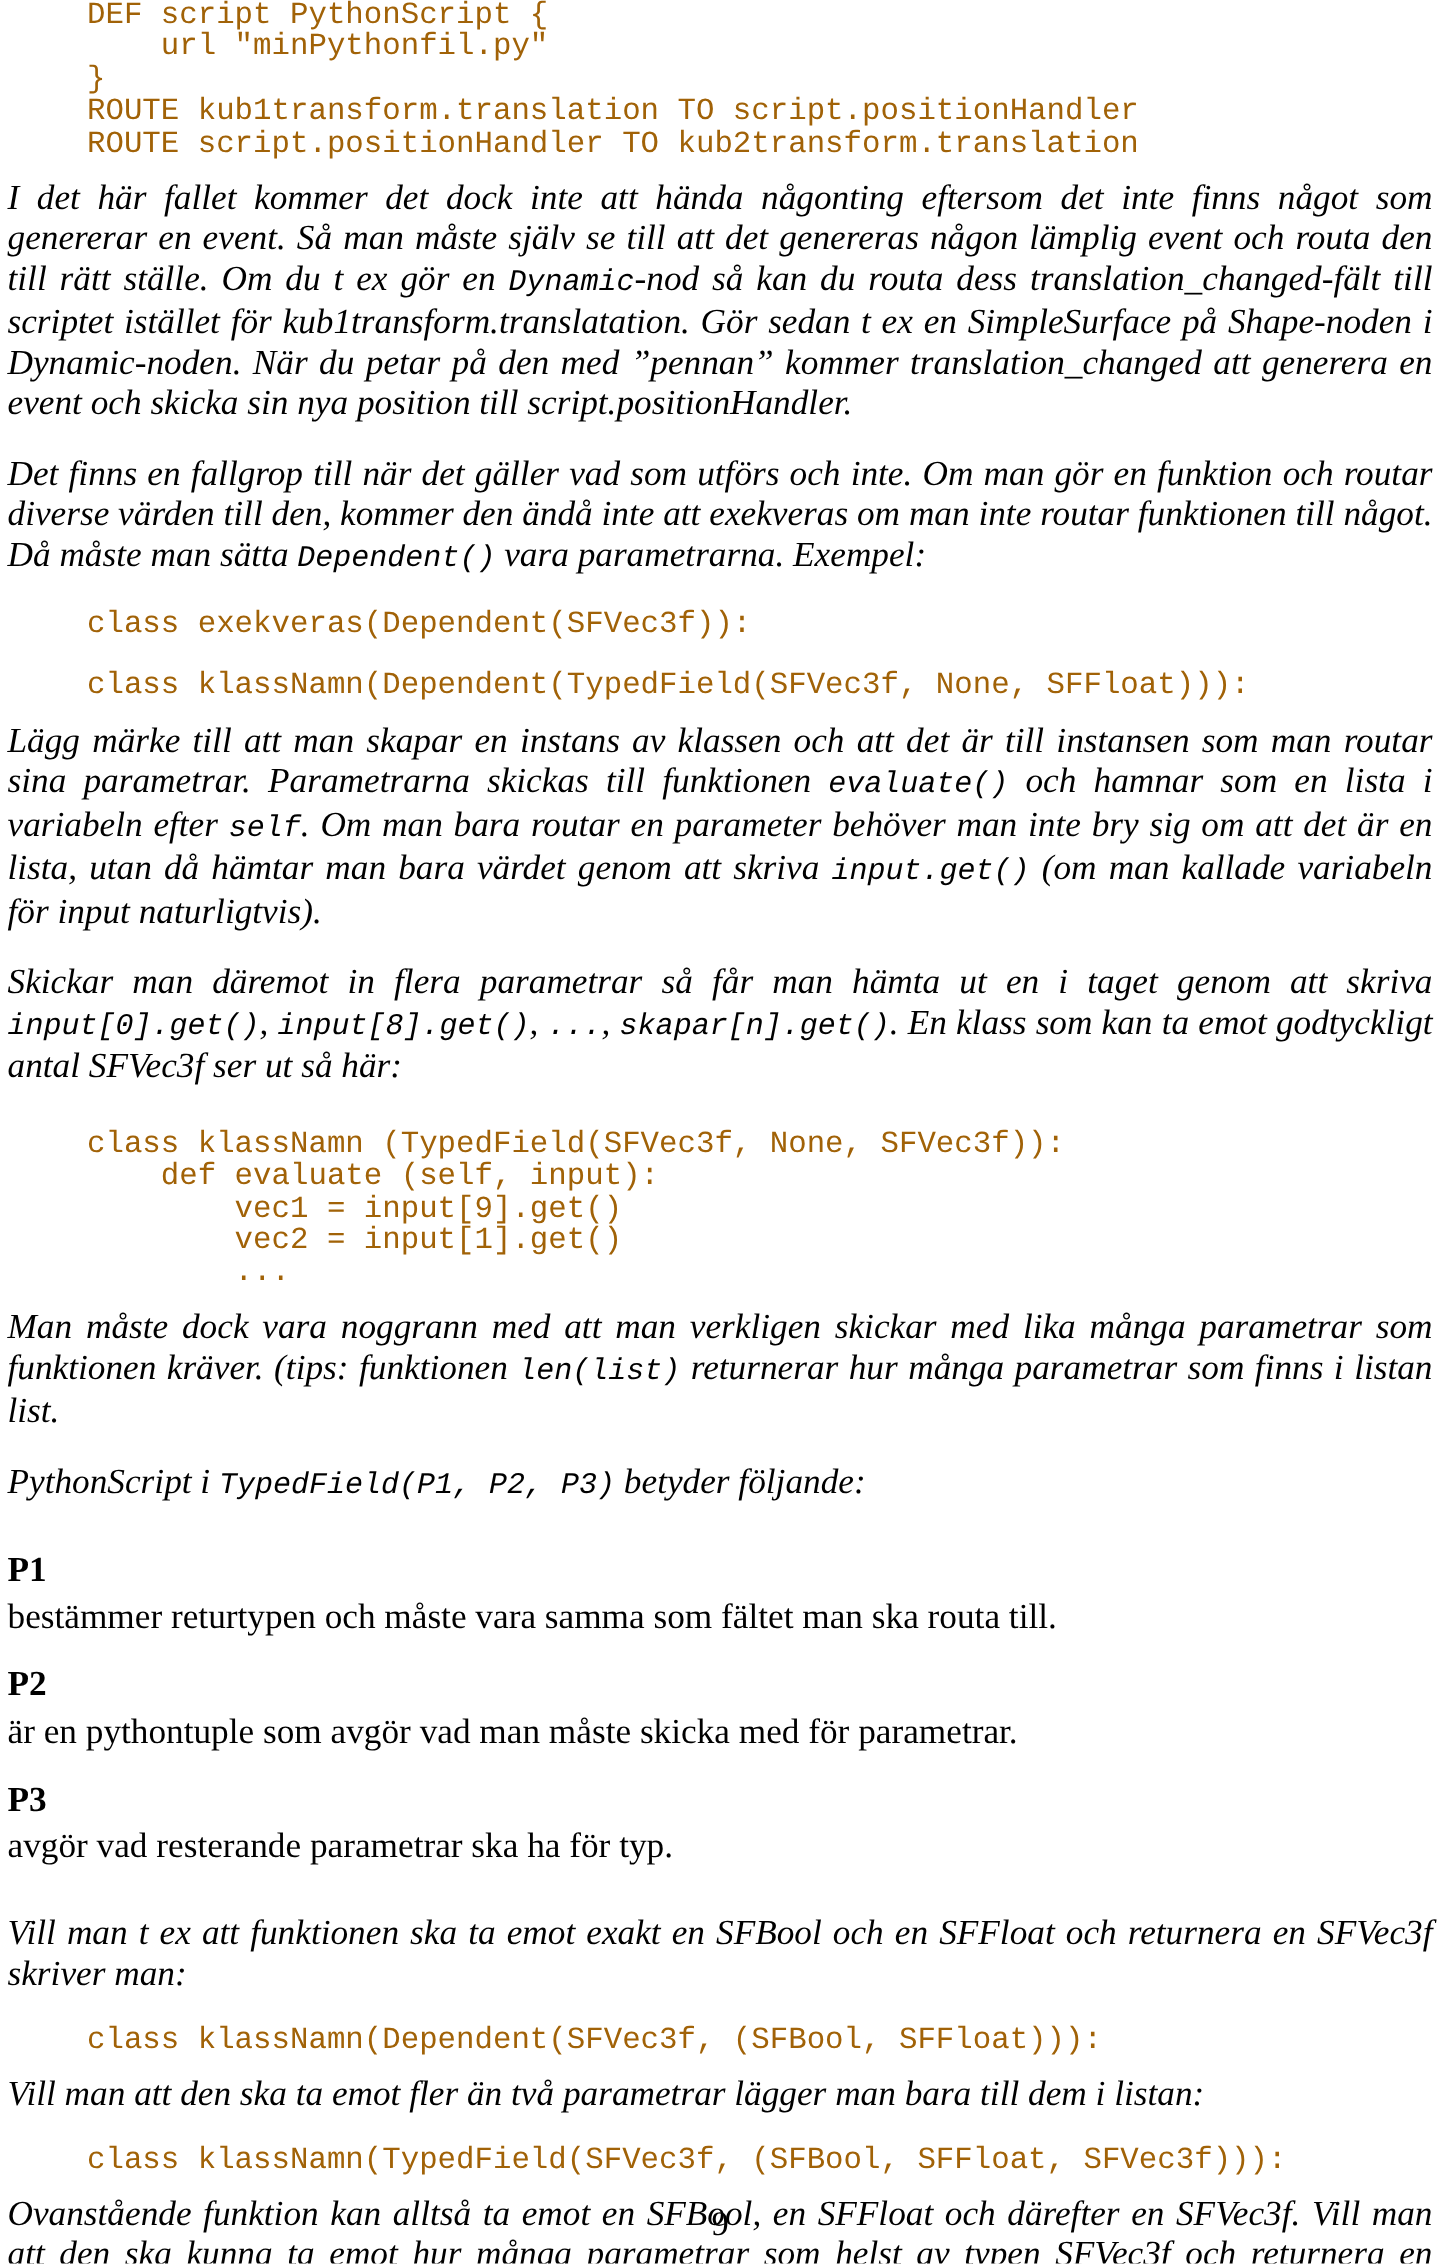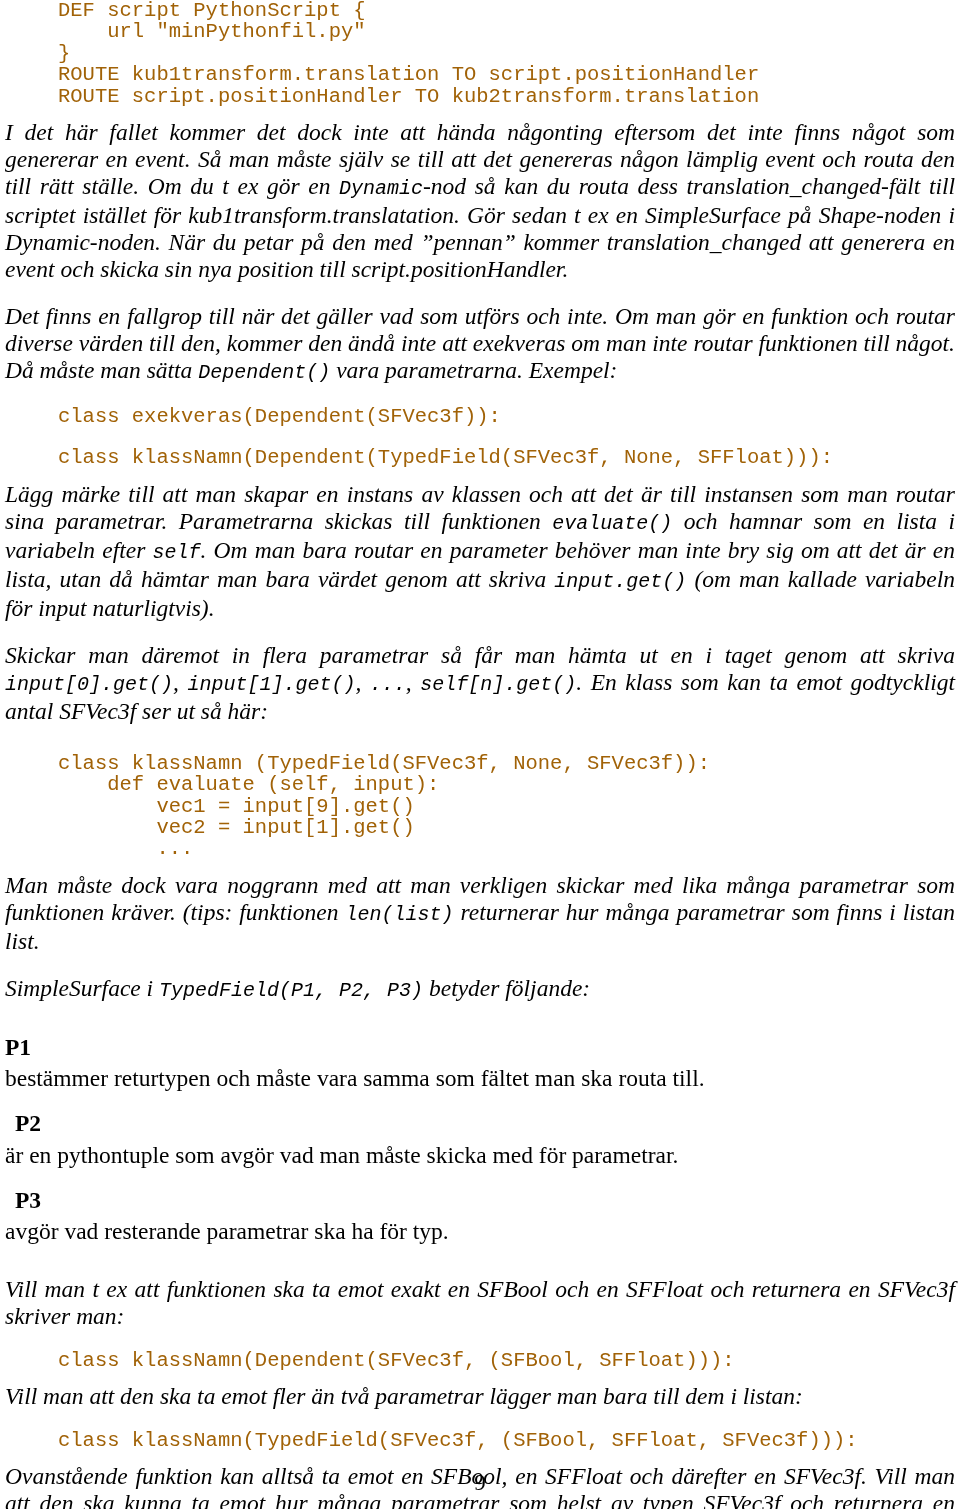--- a/index.html
+++ b/index.html
@@ -69,21 +69,21 @@
   
   .deflist { margin: 0; }
   .defrow {
     display: flex;
     align-items: baseline;
     font-size: 23.5px;
     line-height: 31.3px;
     margin: 0;
     flex-direction: column;
   }
-  .defrow + .defrow { margin-top: 14px; text-align: right; }
+  .defrow + .defrow { margin-top: 14px; }
   .deflabel {
     font-weight: bold;
     min-width: 36px;
     flex: 0 0 auto;
     font-family: "Liberation Serif", "DejaVu Serif", serif;
   }
   .deftext { flex: 1 1 auto; }
 
   
   .pagenum {
@@ -123,37 +123,37 @@
     <div class="gap-md"></div>
 
     <pre class="code">class klassNamn(Dependent(TypedField(SFVec3f, None, SFFloat))):</pre>
 
     <div class="gap-sm"></div>
 
     <p class="body"><span>Lägg märke till att man skapar en instans av klassen och att det är till instansen som man routar sina parametrar. Parametrarna skickas till funktionen </span><code>evaluate()</code><span> och hamnar som en lista i variabeln efter </span><code>self</code><span>. Om man bara routar en parameter behöver man inte bry sig om att det är en lista, utan då hämtar man bara värdet genom att skriva </span><code>input.get()</code><span> (om man kallade variabeln för input naturligtvis).</span></p>
 
     <div class="gap-md"></div>
 
-    <p class="body"><span>Skickar man däremot in flera parametrar så får man hämta ut en i taget genom att skriva </span><code>input[0].get()</code><span>, </span><code>input[1].get()</code><span>, </span><code>...</code><span>, </span><code>self[n].get()</code><span>. En klass som kan ta emot godtyckligt antal SFVec3f ser ut så här:</span></p>
+    <p class="body"><span>Skickar man däremot in flera parametrar så får man hämta ut en i taget genom att skriva </span><code>input[0].get()</code><span>, </span><code>input[8].get()</code><span>, </span><code>...</code><span>, </span><code>skapar[n].get()</code><span>. En klass som kan ta emot godtyckligt antal SFVec3f ser ut så här:</span></p>
 
     <div class="gap-lg"></div>
 
     <pre class="code">class klassNamn (TypedField(SFVec3f, None, SFVec3f)):
     def evaluate (self, input):
         vec1 = input[9].get()
         vec2 = input[1].get()
         ...</pre>
 
     <div class="gap-sm"></div>
 
     <p class="body"><span>Man måste dock vara noggrann med att man verkligen skickar med lika många parametrar som funktionen kräver. (tips: funktionen </span><code>len(list)</code><span> returnerar hur många parametrar som finns i listan list.</span></p>
 
     <div class="gap-md"></div>
 
-    <p class="body nojust"><span>SimpleSurface i </span><code>TypedField(P1, P2, P3)</code><span> betyder följande:</span></p>
+    <p class="body nojust"><span>PythonScript i </span><code>TypedField(P1, P2, P3)</code><span> betyder följande:</span></p>
 
     <div class="gap-lg"></div>
 
     <div class="deflist">
       <div class="defrow">
         <span class="deflabel">P1</span>
         <span class="deftext">bestämmer returtypen och måste vara samma som fältet man ska routa till.</span>
       </div>
       <div class="defrow">
         <span class="deflabel">P2</span>

